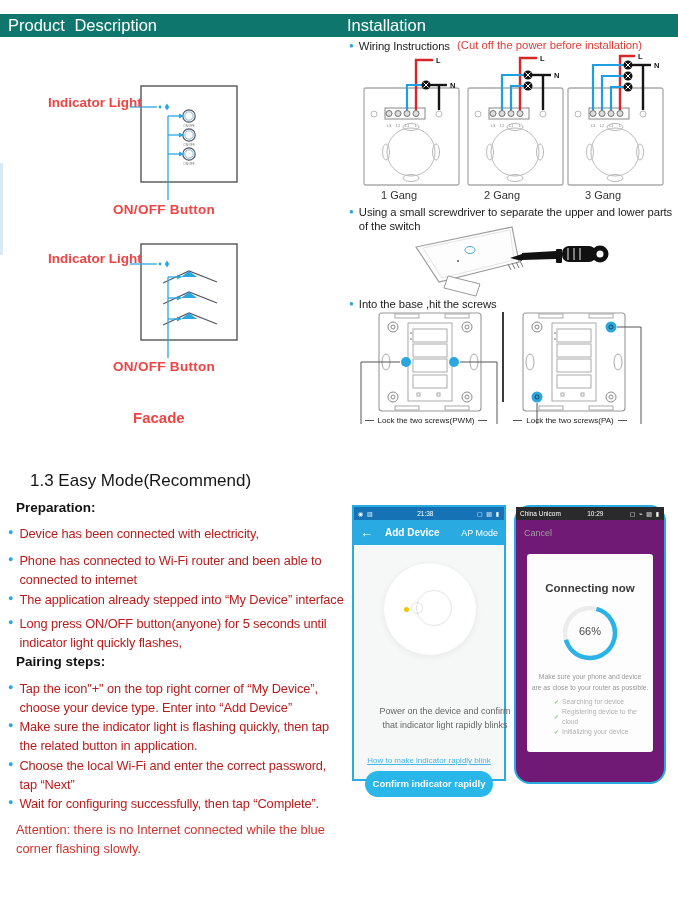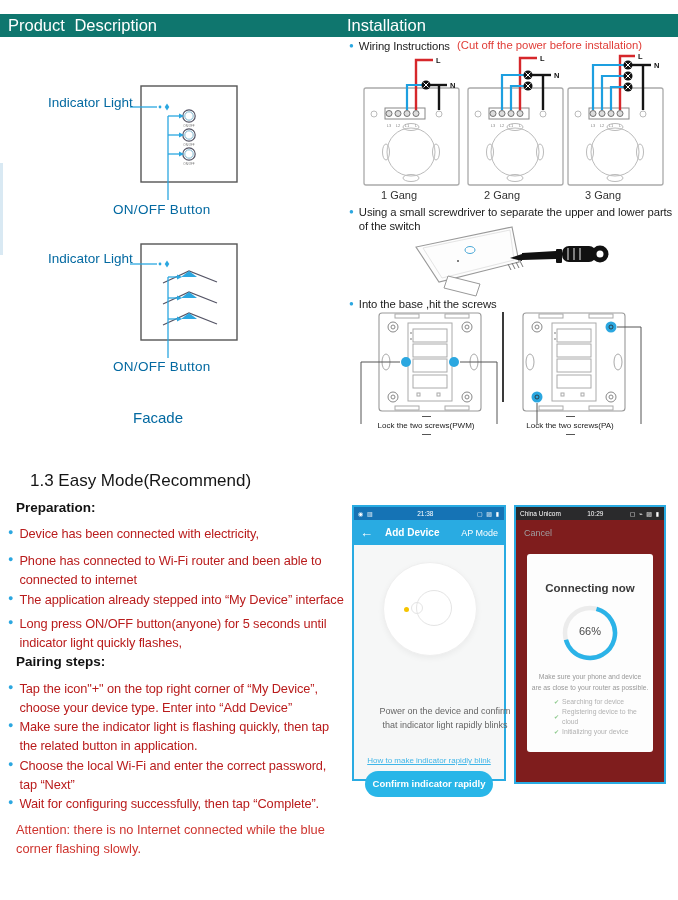--- a/index.html
+++ b/index.html
@@ -5,21 +5,21 @@
   html,body{margin:0;padding:0;background:#fff;}
   #canvas{position:relative;width:678px;height:900px;background:#fff;overflow:hidden;
           font-family:"Liberation Sans", sans-serif;color:#2b2b2b;}
   .abs{position:absolute;}
   
   .hdrbar{position:absolute;top:14px;height:23px;background:#0f766e;color:#fff;
           font-size:16.5px;font-weight:500;line-height:23px;}
   #hdr-left{left:0;width:331px;padding-left:8px;word-spacing:5px;}
   #hdr-right{left:339px;width:339px;padding-left:8px;}
   
-  .lbl{position:absolute;font-size:13.5px;color:#0369a1;}
+  .lbl{position:absolute;font-size:13.5px;color:#ef4444;font-weight:bold;}
   .caption{position:absolute;font-size:11px;color:#333;}
   
   .bullet{position:absolute;display:flex;align-items:flex-start;}
   .dot{color:#2BA7E0;font-size:9px;line-height:17px;margin-right:6px;}
   .btext{font-size:12.8px;line-height:19px;letter-spacing:-0.1px;white-space:pre-line;color:#b91c1c;}
   .rnote .btext{font-size:11.3px;line-height:14px;color:#222;}
   .rnote .dot{font-size:8px;line-height:13px;margin-right:5px;}
   .bold-head{position:absolute;font-size:13.5px;font-weight:bold;color:#111;}
   #easy-title{position:absolute;left:30px;top:471px;font-size:17px;color:#151515;}
   #attention{position:absolute;left:16px;top:820px;font-size:12.8px;line-height:19px;
@@ -35,26 +35,26 @@
   .wire-black{stroke:#151515;stroke-width:2.4;fill:none;}
   .wlabel{font-size:7.5px;fill:#111;font-weight:bold;}
   .tlabel{font-size:4px;fill:#888;}
   .conn{fill:#111;}
   .connx{stroke:#fff;stroke-width:1;}
   .bline{stroke:#555;stroke-width:1;fill:none;}
   .bshape{fill:#fff;stroke:#999;stroke-width:1.1;}
   .bshape2{fill:none;stroke:#aaa;stroke-width:1;}
   .bluedot{fill:#2BA7E0;}
   .base-label{position:absolute;display:flex;align-items:center;justify-content:center;
-              font-size:8px;color:#222;width:150px;gap:4px;flex-direction:column;}
+              font-size:8px;color:#222;width:150px;gap:4px;}
   .base-label .dash{display:inline-block;width:9px;height:1px;background:#555;}
   
   .phone{position:absolute;top:505px;border:2px solid #29ABE2;box-sizing:border-box;background:#F6F7F7;}
   #phone1{left:352px;width:154px;height:276px;}
-  #phone2{left:514px;width:152px;height:279px;background:#7f1d1d;}
+  #phone2{left:514px;width:152px;height:279px;background:#701a75;border-radius:16px;}
   .statusbar{display:flex;justify-content:space-between;align-items:center;
              height:13px;padding:0 4px;font-size:6.5px;color:#fff;}
   #phone1 .statusbar{background:#1573B5;}
   #phone2 .statusbar{background:#2A2A2C;}
   .sicons{font-size:6px;letter-spacing:1px;}
   #p1nav{display:flex;align-items:center;height:25px;background:#29ABE2;color:#fff;padding:0 6px;}
   #p1nav .back{font-size:13px;margin-right:12px;}
   #p1nav .title{font-size:10px;font-weight:bold;flex:1;}
   #p1nav .apmode{font-size:9px;}
   #p1circle{position:absolute;left:29px;top:55px;width:92px;height:92px;border-radius:50%;

